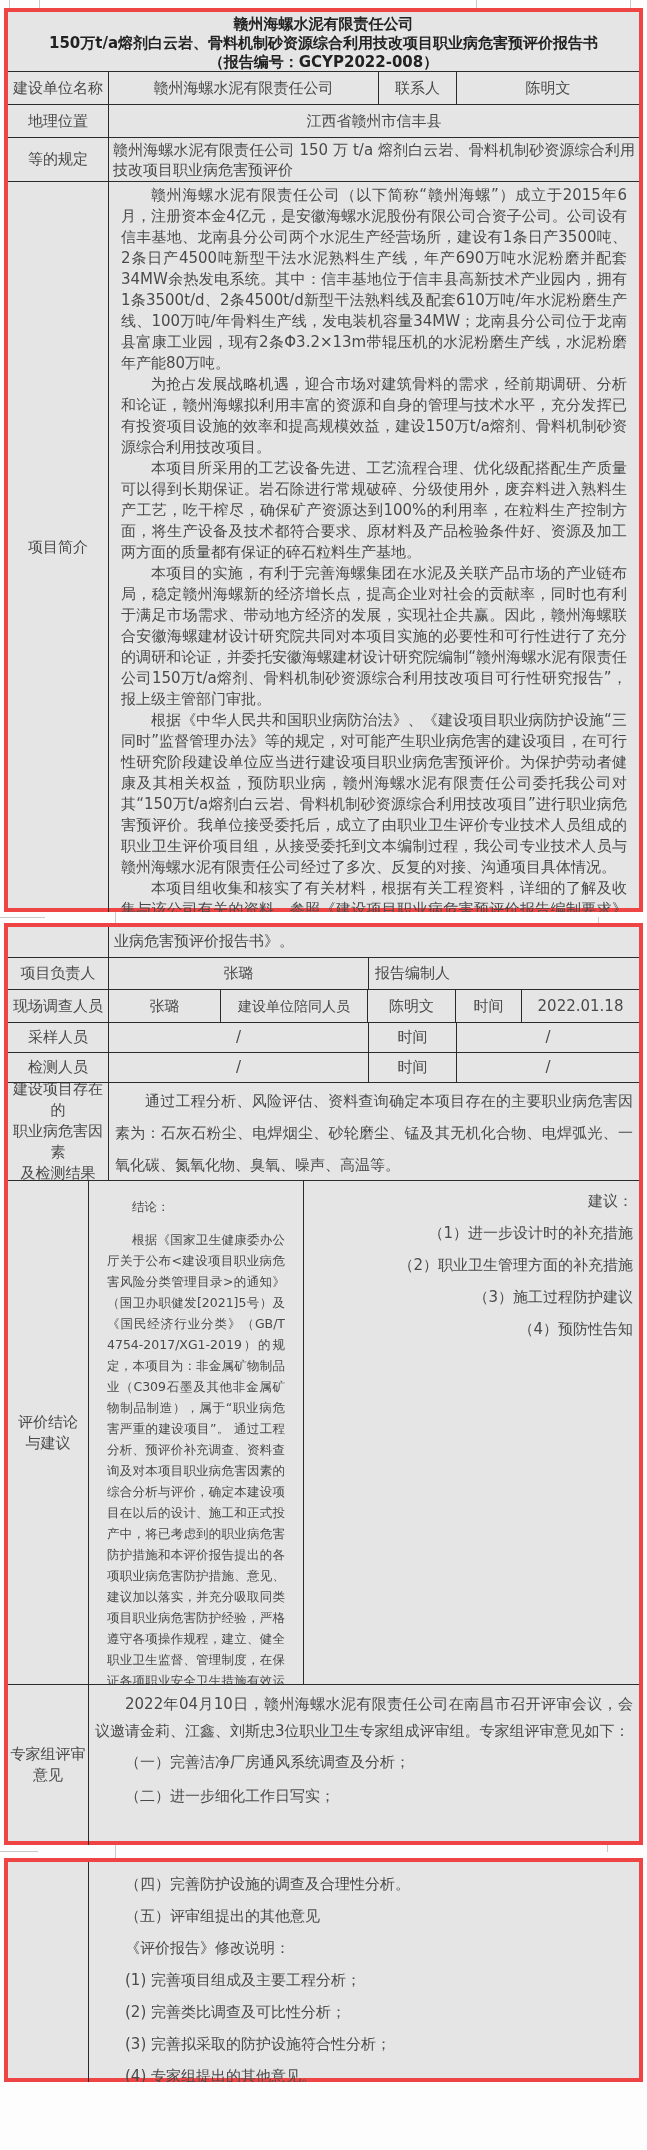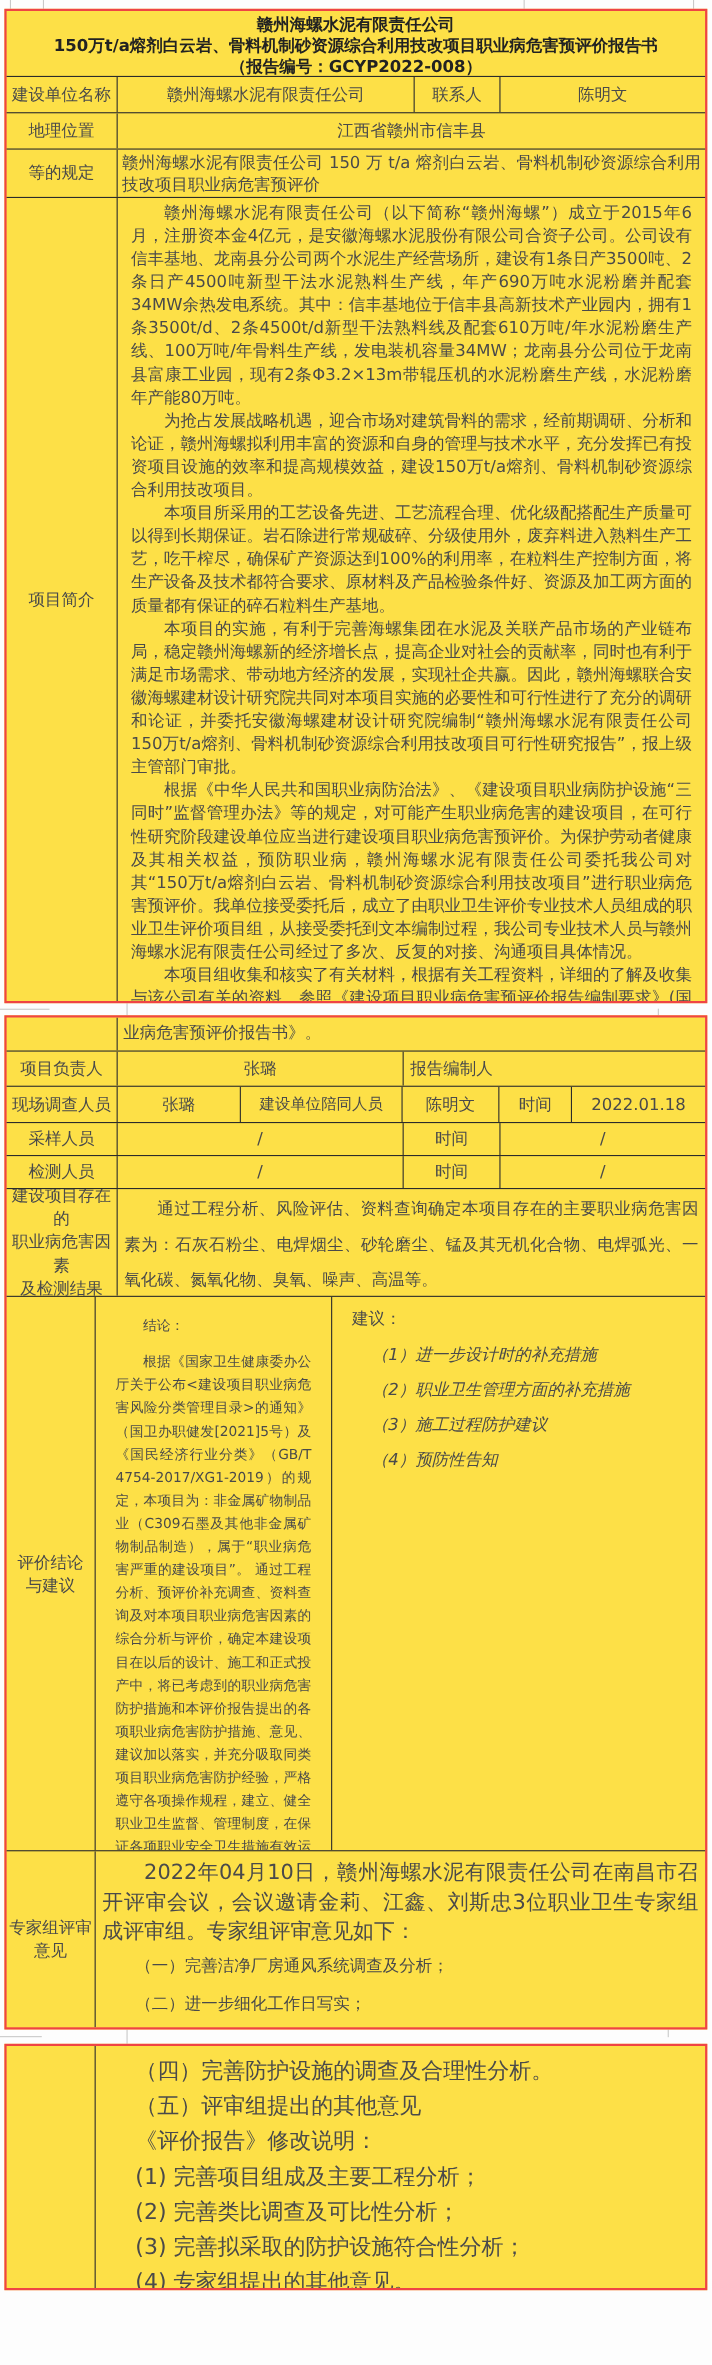--- a/index.html
+++ b/index.html
@@ -1,41 +1,41 @@
 <!DOCTYPE html>
 <html><head>
 <meta charset="utf-8">
 <style>
   html,body{margin:0;padding:0;background:#ffffff;}
   .page{position:relative;width:647px;height:2150px;background:#fdfdfd;
         font-family:"DejaVu Sans","Liberation Sans",sans-serif;color:#4a4a4a;}
-  .tbl{position:absolute;background:#fde047;border:2px solid #ef4444;box-sizing:border-box;}
+  .tbl{position:absolute;background:#e5e5e5;border:4px solid #ef4444;box-sizing:border-box;}
   .row{display:flex;box-sizing:border-box;overflow:hidden;}
   .row + .row{border-top:1px solid #2b2b2b;}
   .cell{box-sizing:border-box;overflow:hidden;font-size:15px;line-height:21px;}
   .cell + .cell{border-left:1px solid #2b2b2b;}
   .label{display:flex;align-items:center;justify-content:center;text-align:center;flex-direction:column;}
   .vcenter{display:flex;align-items:center;justify-content:center;text-align:center;}
   .grow{flex:1;}
   .title-cell{flex:1;text-align:center;font-weight:bold;color:#222;padding-top:3px;}
   .title-cell div{line-height:19px;font-size:15px;}
   .content{padding:3px 12px;text-align:justify;}
   .para{margin:0;text-indent:2em;text-align:justify;font-size:15px;line-height:21px;}
   .pname{padding:2px 4px;font-size:15px;line-height:20px;text-align:justify;}
   .hazard-text{padding:2px 6px;font-size:15px;line-height:32px;text-indent:2em;text-align:justify;}
   .concl{padding:3px 6px;font-size:12.5px;line-height:21px;text-align:justify;word-break:break-all;}
   .concl .para2{margin:12px;text-indent:2em;}
-  .sugg{padding:4px 6px;font-size:15px;line-height:32px;}
+  .sugg{padding:4px 6px;font-size:15px;line-height:32px;text-align:right;}
   .sugg .s-title{padding-left:12px;}
-  .sugg .s-item{padding-left:30px;font-style:italic;}
+  .sugg .s-item{padding-left:30px;}
   .expert-body{padding:6px 6px 0 6px;}
-  .expert-body .e-intro{margin:0;text-indent:2em;font-size:19px;line-height:27px;text-align:justify;}
+  .expert-body .e-intro{margin:0;text-indent:2em;font-size:15px;line-height:27px;text-align:justify;}
   .expert-body .e-item{font-size:15px;line-height:34px;padding-left:30px;}
   .review-body{padding:6px 6px 0 6px;}
-  .review-body .r-line{font-size:20px;line-height:32px;padding-left:30px;}
+  .review-body .r-line{font-size:15px;line-height:32px;padding-left:30px;}
   .stub{position:absolute;background:#c9c9c9;}
   .stub.v{width:1px;}
   .stub.h{height:1px;}
 </style>
 </head>
 <body>
 
 <div class="page">
 
   <div class="stub v" style="left:9px;top:0;height:8px"></div>

